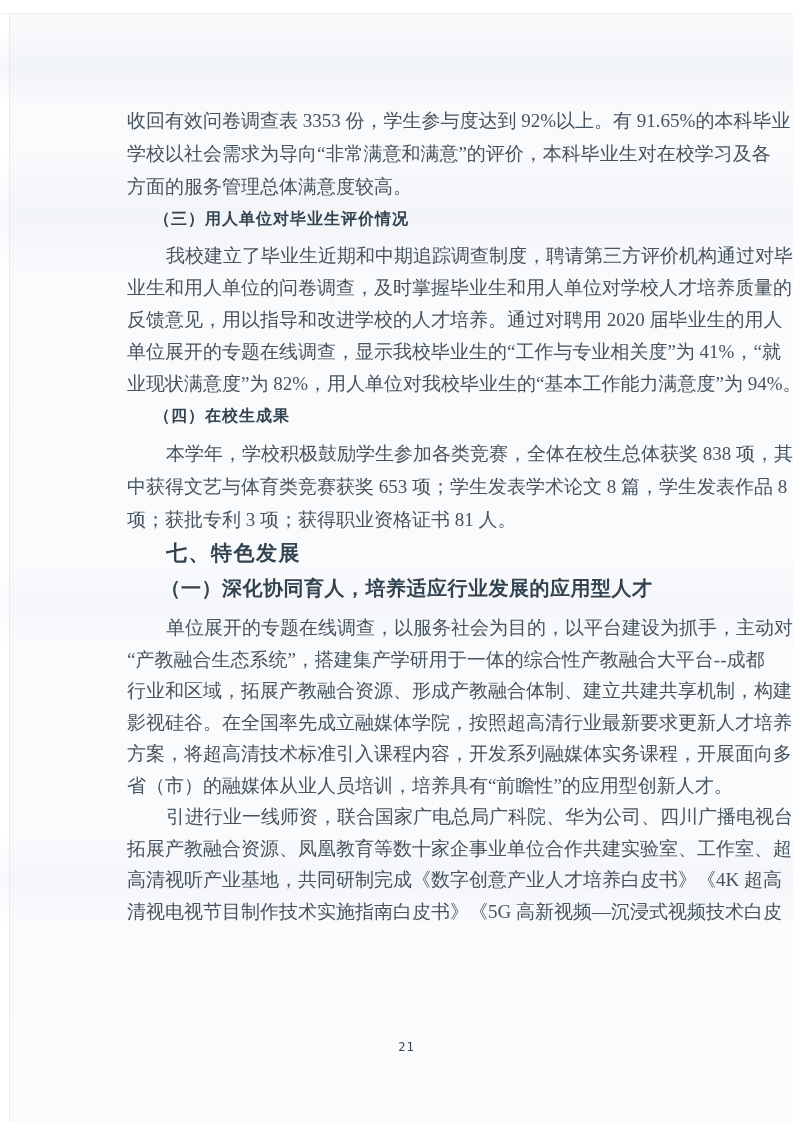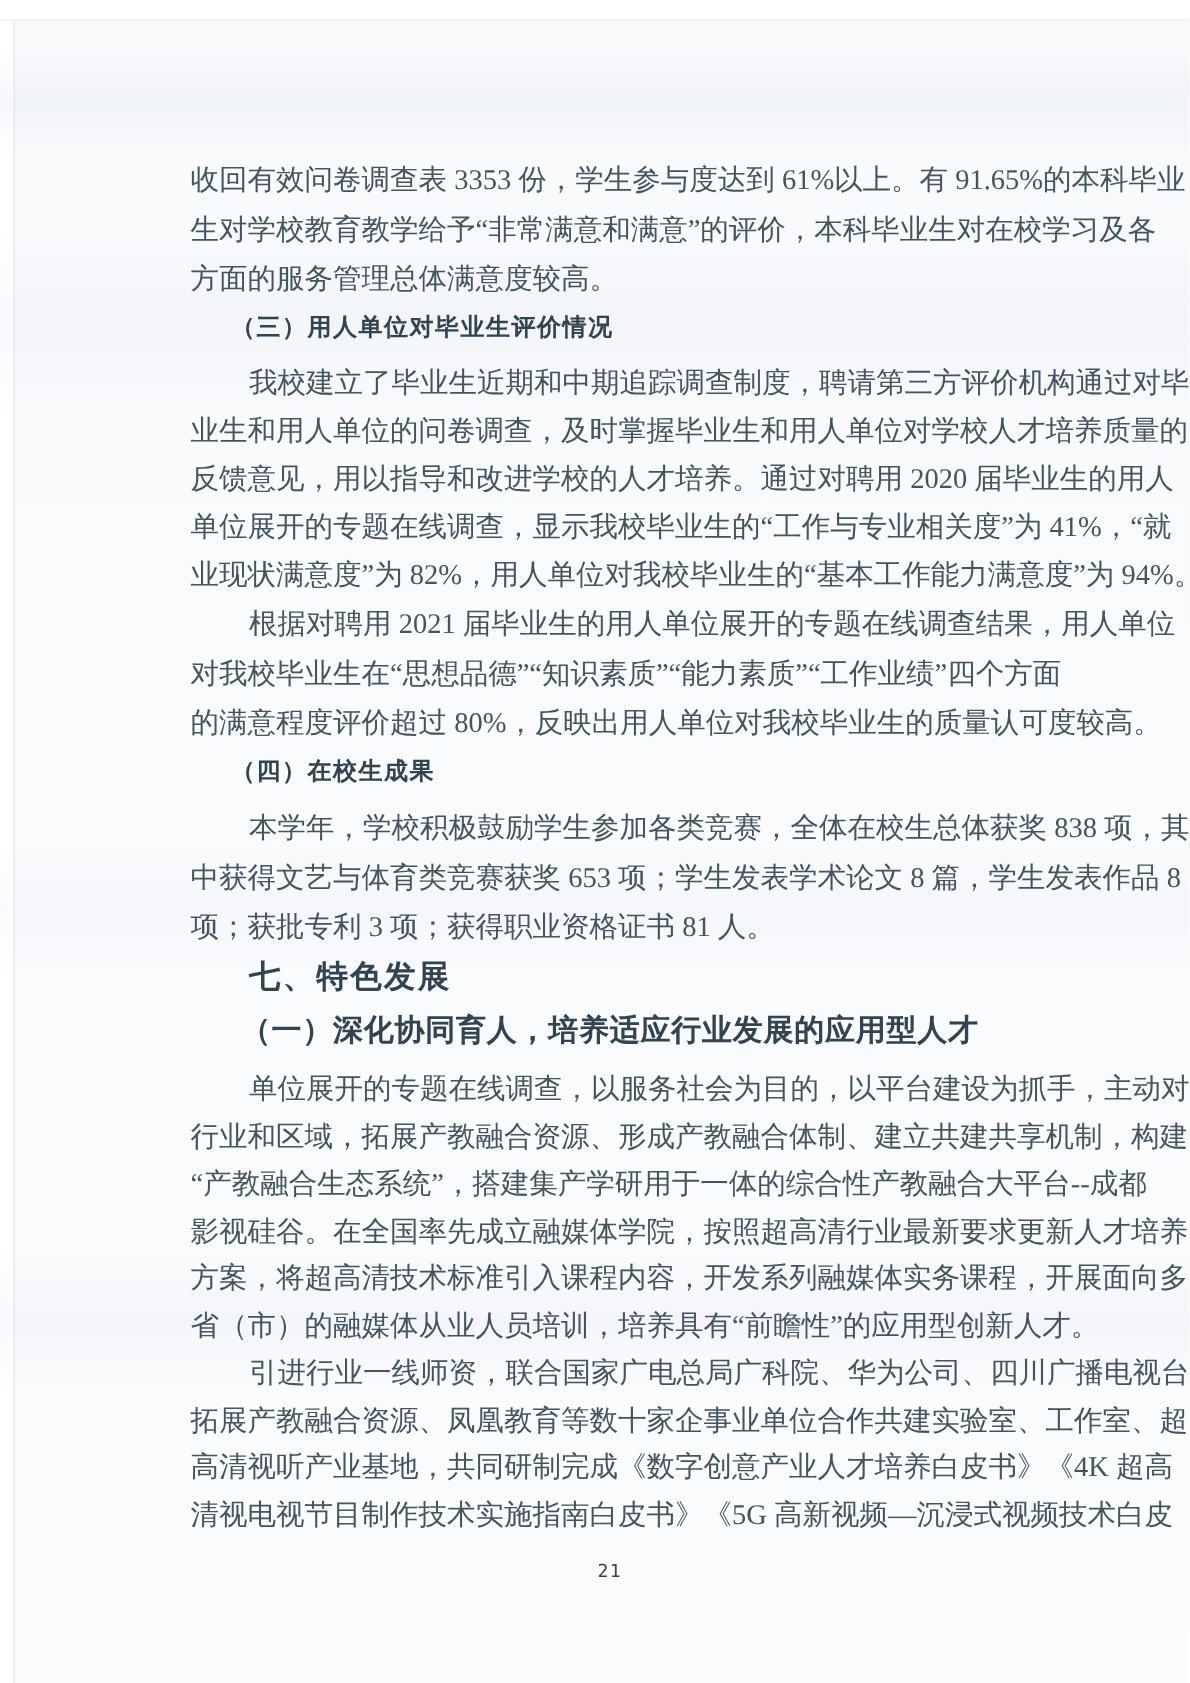--- a/index.html
+++ b/index.html
@@ -87,57 +87,52 @@
 <div class="page">
   <div class="edge-left"></div>
   <div class="edge-top"></div>
   <div class="band band1"></div>
   <div class="band band2"></div>
   <div class="band band3"></div>
   <div class="band band4"></div>
 
   <div class="content">
     <div class="para">
-        <div class="line first">收回有效问卷调查表 3353 份，学生参与度达到 61%以上。有 91.65%的本科毕业</div>
-        <div class="line">生对学校教育教学给予“非常满意和满意”的评价，本科毕业生对在校学习及各</div>
+        <div class="line first">收回有效问卷调查表 3353 份，学生参与度达到 92%以上。有 91.65%的本科毕业</div>
+        <div class="line">学校以社会需求为导向“非常满意和满意”的评价，本科毕业生对在校学习及各</div>
         <div class="line last">方面的服务管理总体满意度较高。</div>
       </div>
 
     <h3 class="sec">（三）用人单位对毕业生评价情况</h3>
 
     <div class="para indent lh32">
         <div class="line first">我校建立了毕业生近期和中期追踪调查制度，聘请第三方评价机构通过对毕</div>
         <div class="line">业生和用人单位的问卷调查，及时掌握毕业生和用人单位对学校人才培养质量的</div>
         <div class="line">反馈意见，用以指导和改进学校的人才培养。通过对聘用 2020 届毕业生的用人</div>
         <div class="line">单位展开的专题在线调查，显示我校毕业生的“工作与专业相关度”为 41%，“就</div>
         <div class="line last">业现状满意度”为 82%，用人单位对我校毕业生的“基本工作能力满意度”为 94%。</div>
       </div>
 
-    <div class="para indent">
-        <div class="line first">根据对聘用 2021 届毕业生的用人单位展开的专题在线调查结果，用人单位</div>
-        <div class="line">对我校毕业生在“思想品德”“知识素质”“能力素质”“工作业绩”四个方面</div>
-        <div class="line last">的满意程度评价超过 80%，反映出用人单位对我校毕业生的质量认可度较高。</div>
-      </div>
 
     <h3 class="sec">（四）在校生成果</h3>
 
     <div class="para indent">
         <div class="line first">本学年，学校积极鼓励学生参加各类竞赛，全体在校生总体获奖 838 项，其</div>
         <div class="line">中获得文艺与体育类竞赛获奖 653 项；学生发表学术论文 8 篇，学生发表作品 8</div>
         <div class="line last">项；获批专利 3 项；获得职业资格证书 81 人。</div>
       </div>
 
     <h2 class="chap">七、特色发展</h2>
 
     <h3 class="sub">（一）深化协同育人，培养适应行业发展的应用型人才</h3>
 
     <div class="para indent lh315">
         <div class="line first">单位展开的专题在线调查，以服务社会为目的，以平台建设为抓手，主动对接</div>
+        <div class="line">“产教融合生态系统”，搭建集产学研用于一体的综合性产教融合大平台--成都</div>
         <div class="line">行业和区域，拓展产教融合资源、形成产教融合体制、建立共建共享机制，构建</div>
-        <div class="line">“产教融合生态系统”，搭建集产学研用于一体的综合性产教融合大平台--成都</div>
         <div class="line">影视硅谷。在全国率先成立融媒体学院，按照超高清行业最新要求更新人才培养</div>
         <div class="line">方案，将超高清技术标准引入课程内容，开发系列融媒体实务课程，开展面向多</div>
         <div class="line last">省（市）的融媒体从业人员培训，培养具有“前瞻性”的应用型创新人才。</div>
       </div>
 
     <div class="para indent lh315">
         <div class="line first">引进行业一线师资，联合国家广电总局广科院、华为公司、四川广播电视台、</div>
         <div class="line">拓展产教融合资源、凤凰教育等数十家企事业单位合作共建实验室、工作室、超</div>
         <div class="line">高清视听产业基地，共同研制完成《数字创意产业人才培养白皮书》《4K 超高</div>
         <div class="line last">清视电视节目制作技术实施指南白皮书》《5G 高新视频—沉浸式视频技术白皮</div>

